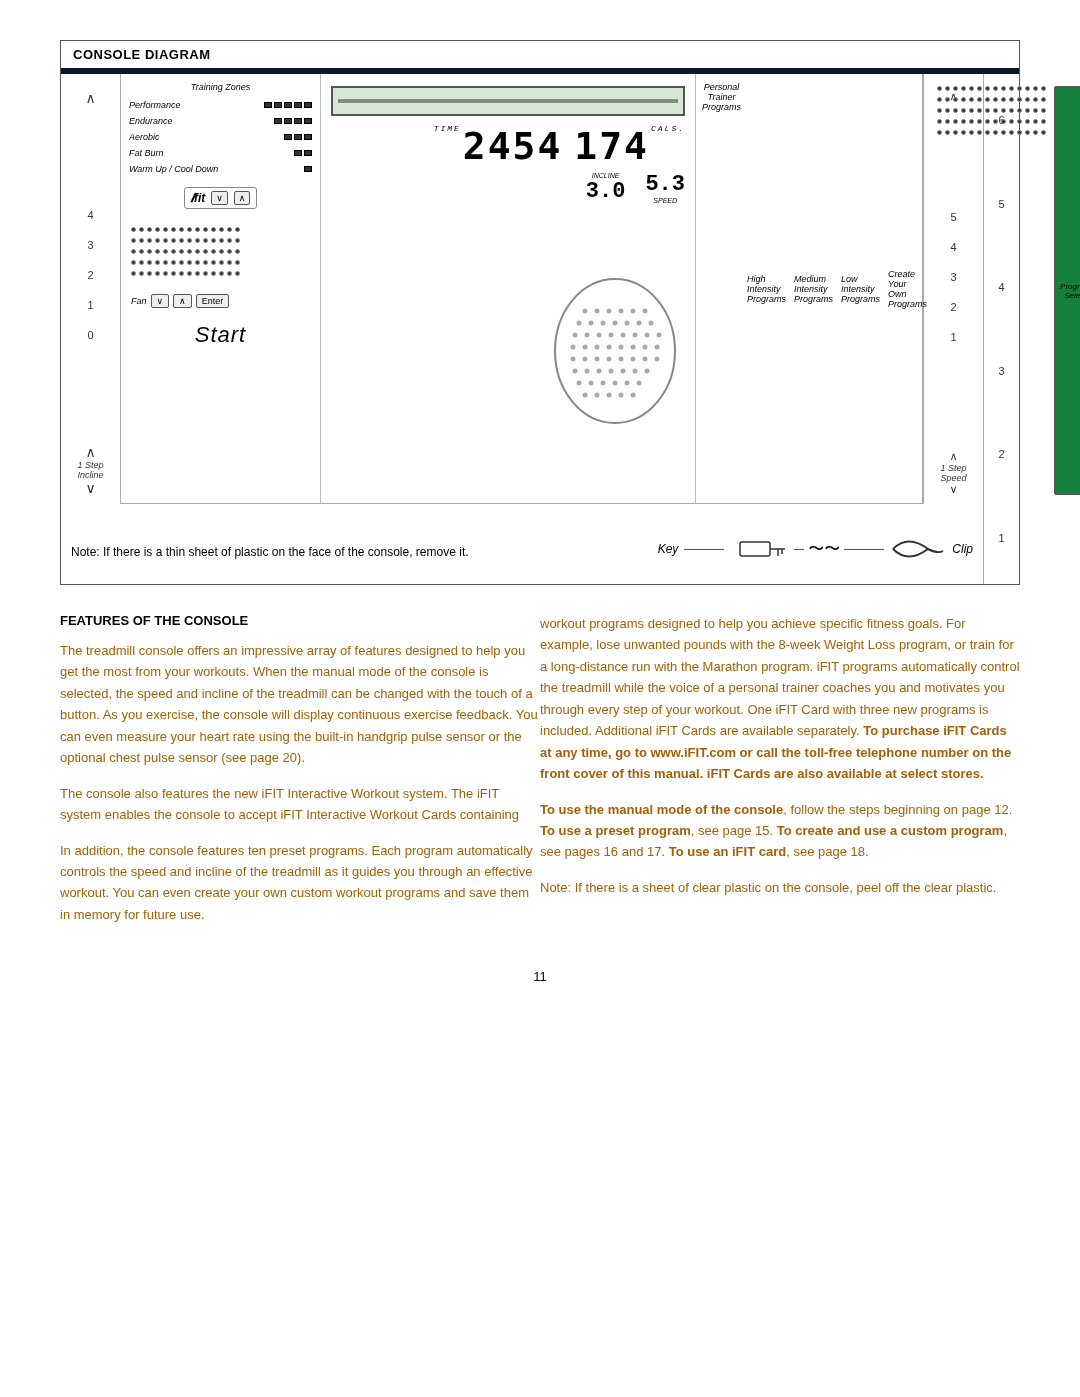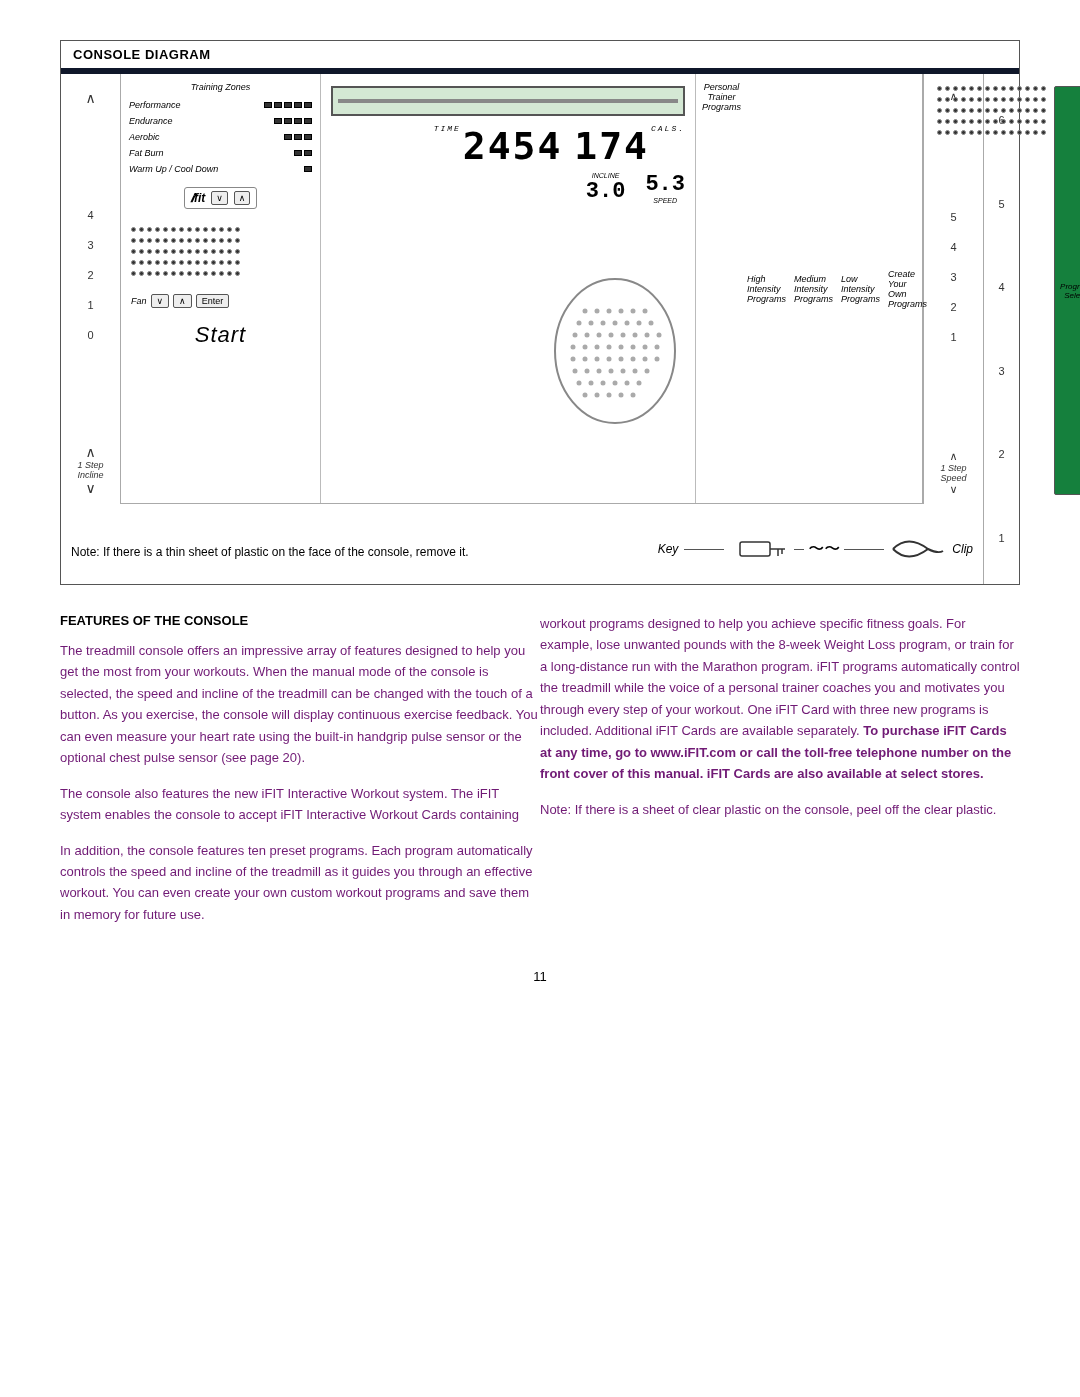--- a/index.html
+++ b/index.html
@@ -376,21 +376,21 @@
     .features-title {
       font-weight: bold;
       font-size: 13px;
       margin-bottom: 12px;
     }
 
     .features-para {
       font-size: 13px;
       line-height: 1.65;
       margin-bottom: 14px;
-      color: #701a75;
+      color: #a16207;
     }
 
     .features-para b {
       font-weight: bold;
     }
 
     
     .page-number {
       text-align: center;
       margin-top: 30px;
@@ -856,18 +856,21 @@
     <p class="features-para">
       In addition, the console features ten preset programs. Each program automatically controls the speed and incline of the treadmill as it guides you through an effective workout. You can even create your own custom workout programs and save them in memory for future use.
     </p>
   </div>
 
   <div class="features-col">
     <p class="features-para">
       workout programs designed to help you achieve specific fitness goals. For example, lose unwanted pounds with the 8-week Weight Loss program, or train for a long-distance run with the Marathon program. iFIT programs automatically control the treadmill while the voice of a personal trainer coaches you and motivates you through every step of your workout. One iFIT Card with three new programs is included. Additional iFIT Cards are available separately. <b>To purchase iFIT Cards at any time, go to www.iFIT.com or call the toll-free telephone number on the front cover of this manual. iFIT Cards are also available at select stores.</b>
     </p>
     <p class="features-para">
+      <b>To use the manual mode of the console</b>, follow the steps beginning on page 12. <b>To use a preset program</b>, see page 15. <b>To create and use a custom program</b>, see pages 16 and 17. <b>To use an iFIT card</b>, see page 18.
+    </p>
+    <p class="features-para">
       Note: If there is a sheet of clear plastic on the console, peel off the clear plastic.
     </p>
   </div>
 </div>
 
 <div class="page-number">11</div>
 
 </body></html>

